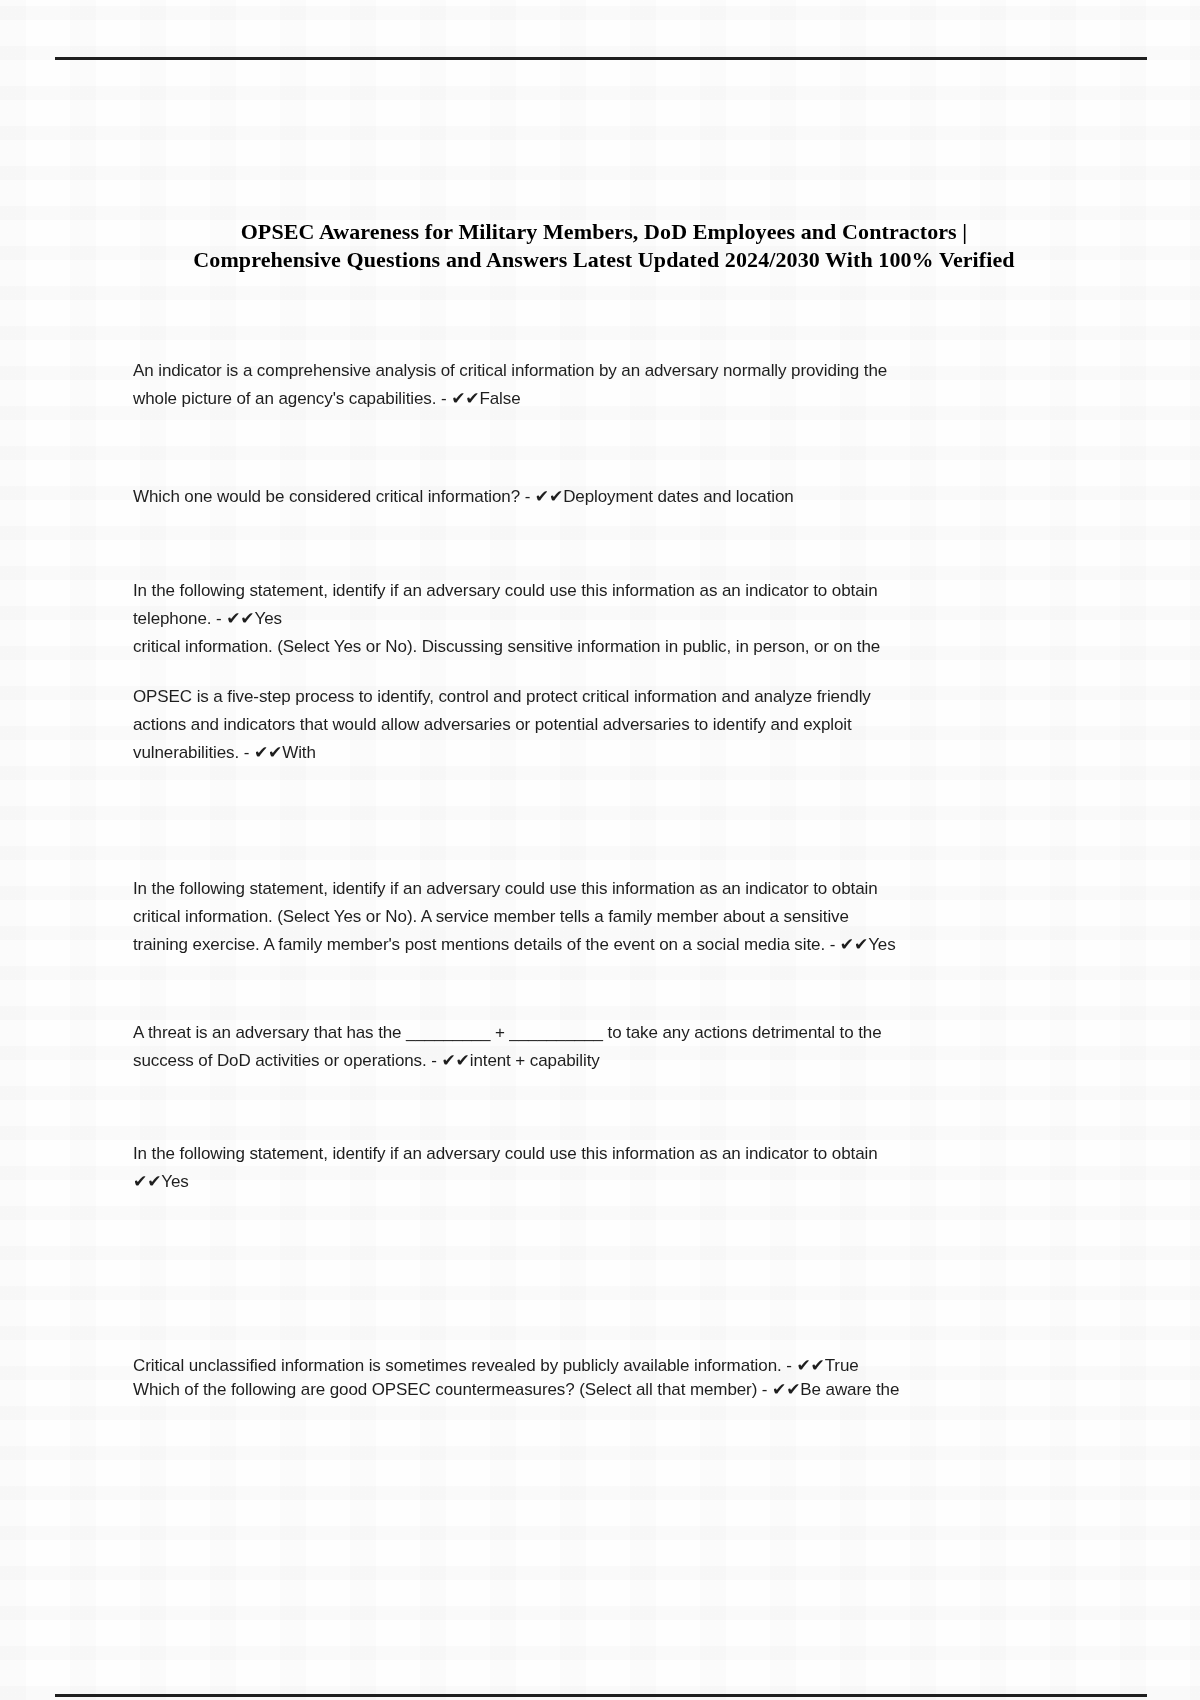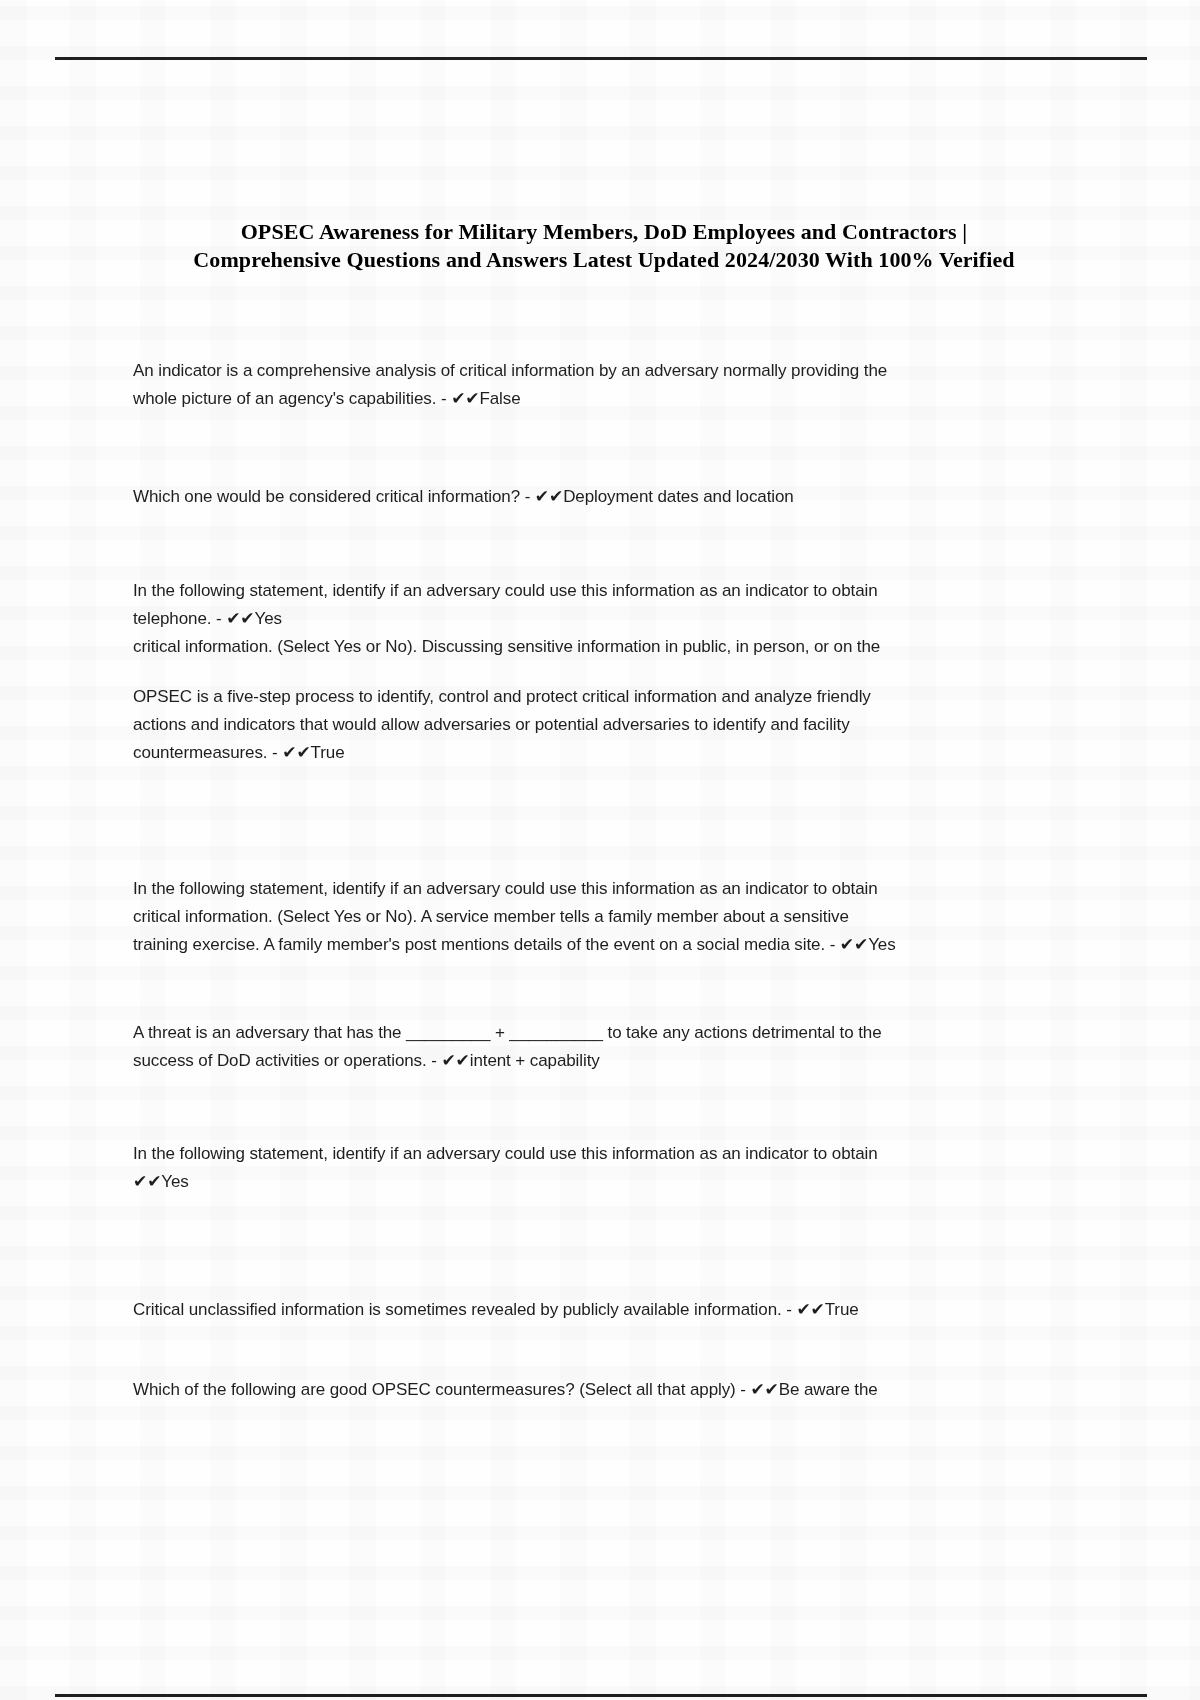--- a/index.html
+++ b/index.html
@@ -86,43 +86,43 @@
   </div>
 
   <div class="para" style="top:577px">
     <span class="line">In the following statement, identify if an adversary could use this information as an indicator to obtain</span>
     <span class="line">telephone. - ✔✔Yes</span>
     <span class="line">critical information. (Select Yes or No). Discussing sensitive information in public, in person, or on the</span>
   </div>
 
   <div class="para" style="top:683px">
     <span class="line">OPSEC is a five-step process to identify, control and protect critical information and analyze friendly</span>
-    <span class="line">actions and indicators that would allow adversaries or potential adversaries to identify and facility</span>
-    <span class="line">countermeasures. - ✔✔True</span>
+    <span class="line">actions and indicators that would allow adversaries or potential adversaries to identify and exploit</span>
+    <span class="line">vulnerabilities. - ✔✔With</span>
   </div>
 
   <div class="para" style="top:875px">
     <span class="line">In the following statement, identify if an adversary could use this information as an indicator to obtain</span>
     <span class="line">critical information. (Select Yes or No). A service member tells a family member about a sensitive</span>
     <span class="line">training exercise. A family member's post mentions details of the event on a social media site. - ✔✔Yes</span>
   </div>
 
   <div class="para" style="top:1019px">
     <span class="line">A threat is an adversary that has the _________ + __________ to take any actions detrimental to the</span>
     <span class="line">success of DoD activities or operations. - ✔✔intent + capability</span>
   </div>
 
   <div class="para" style="top:1140px">
     <span class="line">In the following statement, identify if an adversary could use this information as an indicator to obtain</span>
     <span class="line">✔✔Yes</span>
   </div>
 
-  <div class="para" style="top:1296px">
+  <div class="para" style="top:1352px">
     <span class="line">Critical unclassified information is sometimes revealed by publicly available information. - ✔✔True</span>
   </div>
 
   <div class="para" style="top:1376px">
-    <span class="line">Which of the following are good OPSEC countermeasures? (Select all that apply) - ✔✔Be aware the</span>
+    <span class="line">Which of the following are good OPSEC countermeasures? (Select all that member) - ✔✔Be aware the</span>
   </div>
 
   <div class="rule bottom"></div>
 
 </div>
 
 </body></html>

